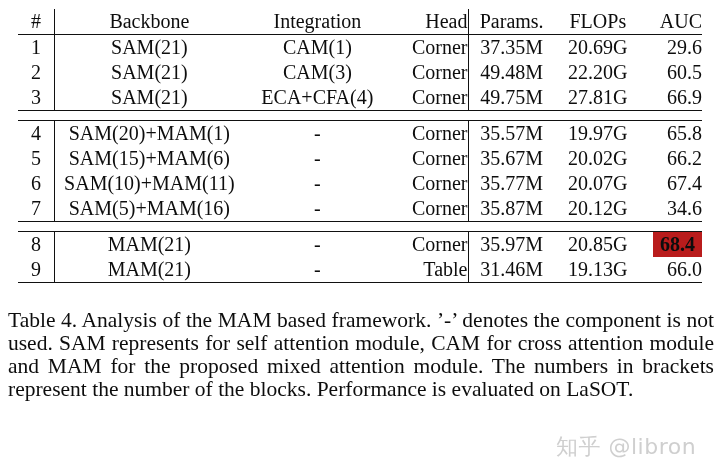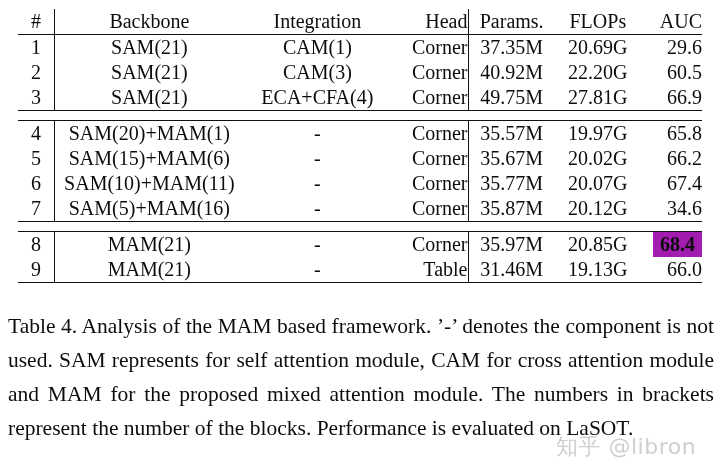--- a/index.html
+++ b/index.html
@@ -69,31 +69,31 @@
   .c-num   { width: 38px;  text-align: center; border-right: 1.6px solid #111; }
   .c-back  { width: 190px; text-align: center; }
   .c-integ { width: 150px; text-align: center; margin-top: 28px; }
   .c-head  { width: 78px;  text-align: right; padding-right: 6px; border-right: 1.6px solid #111; }
   .c-par   { width: 88px;  text-align: center; padding-left: 8px; }
   .c-flop  { width: 88px;  text-align: center; margin-top: 16px; }
   .c-auc   { width: 62px;  text-align: right; }
 
   .auc-best {
     font-weight: bold;
-    background: #a21caf;
+    background: #b91c1c;
     padding: 1px 7px 2px 7px;
   }
 
   #caption {
     position: absolute;
     top: 309px;
     left: 8px;
     width: 706px;
     font-size: 21.5px;
-    line-height: 34px;
+    line-height: 23px;
     text-align: justify;
     text-justify: inter-word;
     color: #0d0d0d;
   }
 
   #watermark {
     position: absolute;
     left: 556px;
     top: 432px;
     font-size: 22px;
@@ -133,21 +133,21 @@
         <td class="c-head">Corner</td>
         <td class="c-par">37.35M</td>
         <td class="c-flop">20.69G</td>
         <td class="c-auc"><span>29.6</span></td>
       </tr>
       <tr>
         <td class="c-num">2</td>
         <td class="c-back">SAM(21)</td>
         <td class="c-integ">CAM(3)</td>
         <td class="c-head">Corner</td>
-        <td class="c-par">40.92M</td>
+        <td class="c-par">49.48M</td>
         <td class="c-flop">22.20G</td>
         <td class="c-auc"><span>60.5</span></td>
       </tr>
       <tr>
         <td class="c-num">3</td>
         <td class="c-back">SAM(21)</td>
         <td class="c-integ">ECA+CFA(4)</td>
         <td class="c-head">Corner</td>
         <td class="c-par">49.75M</td>
         <td class="c-flop">27.81G</td>

